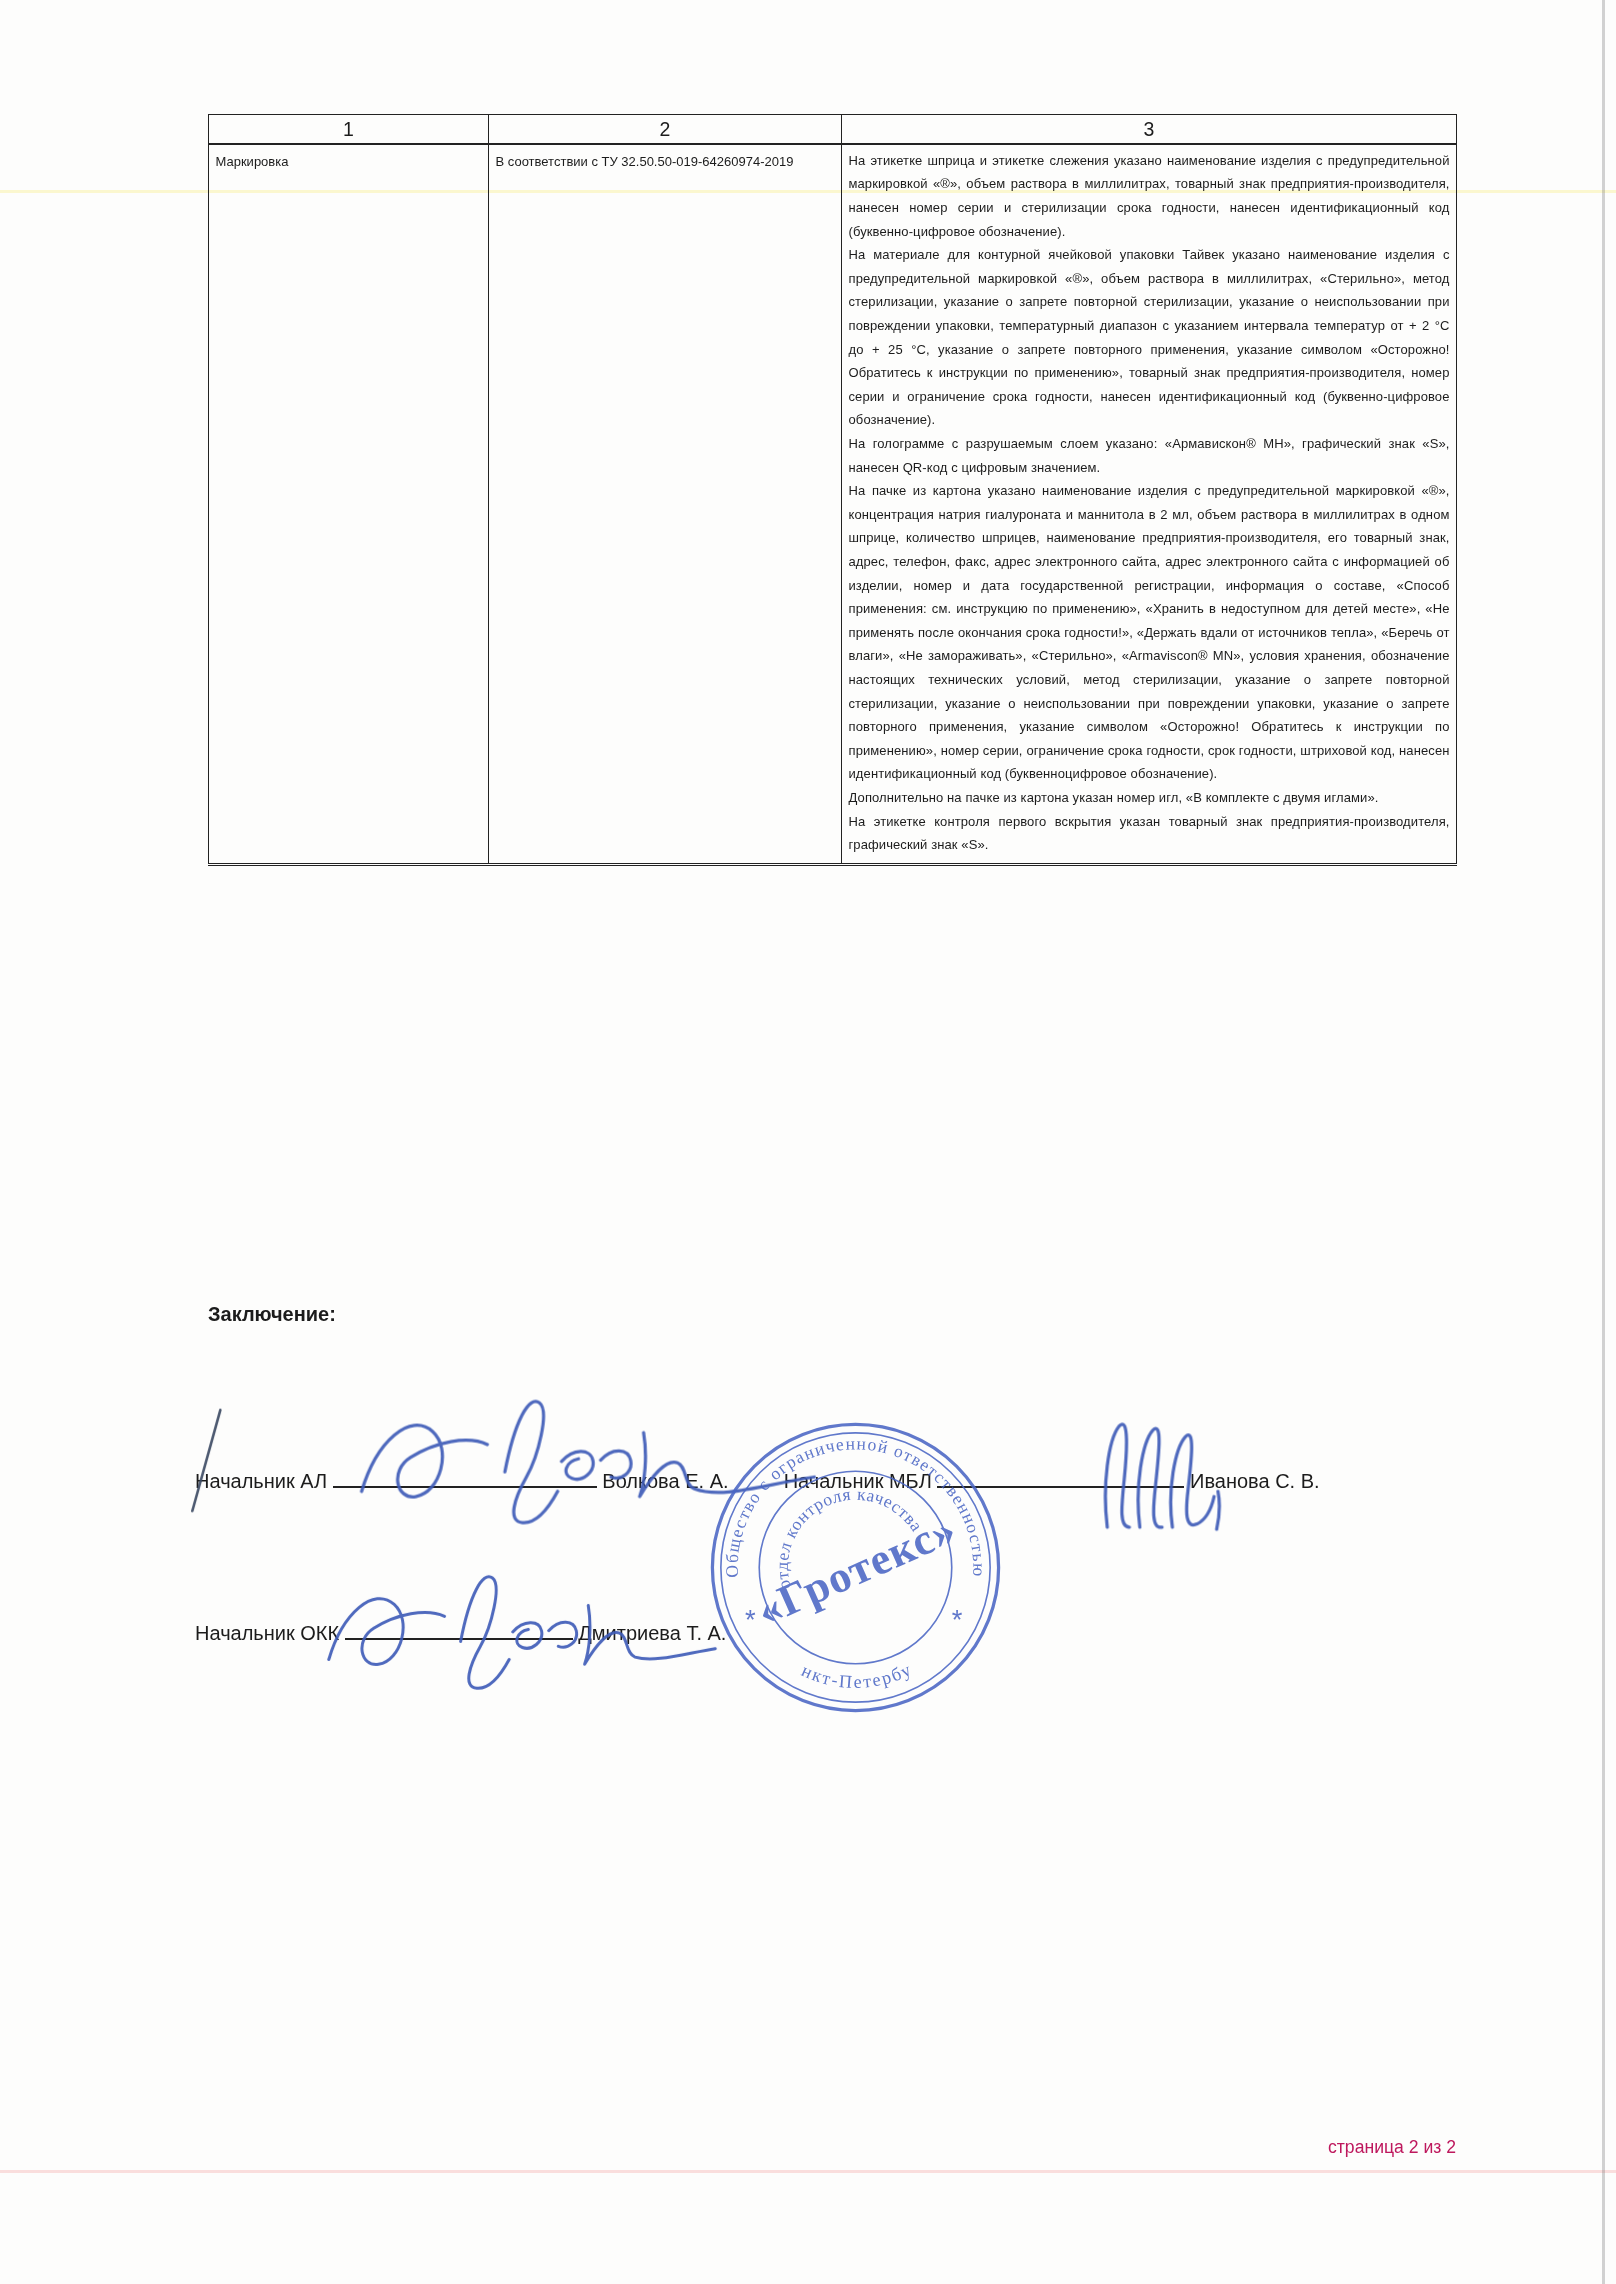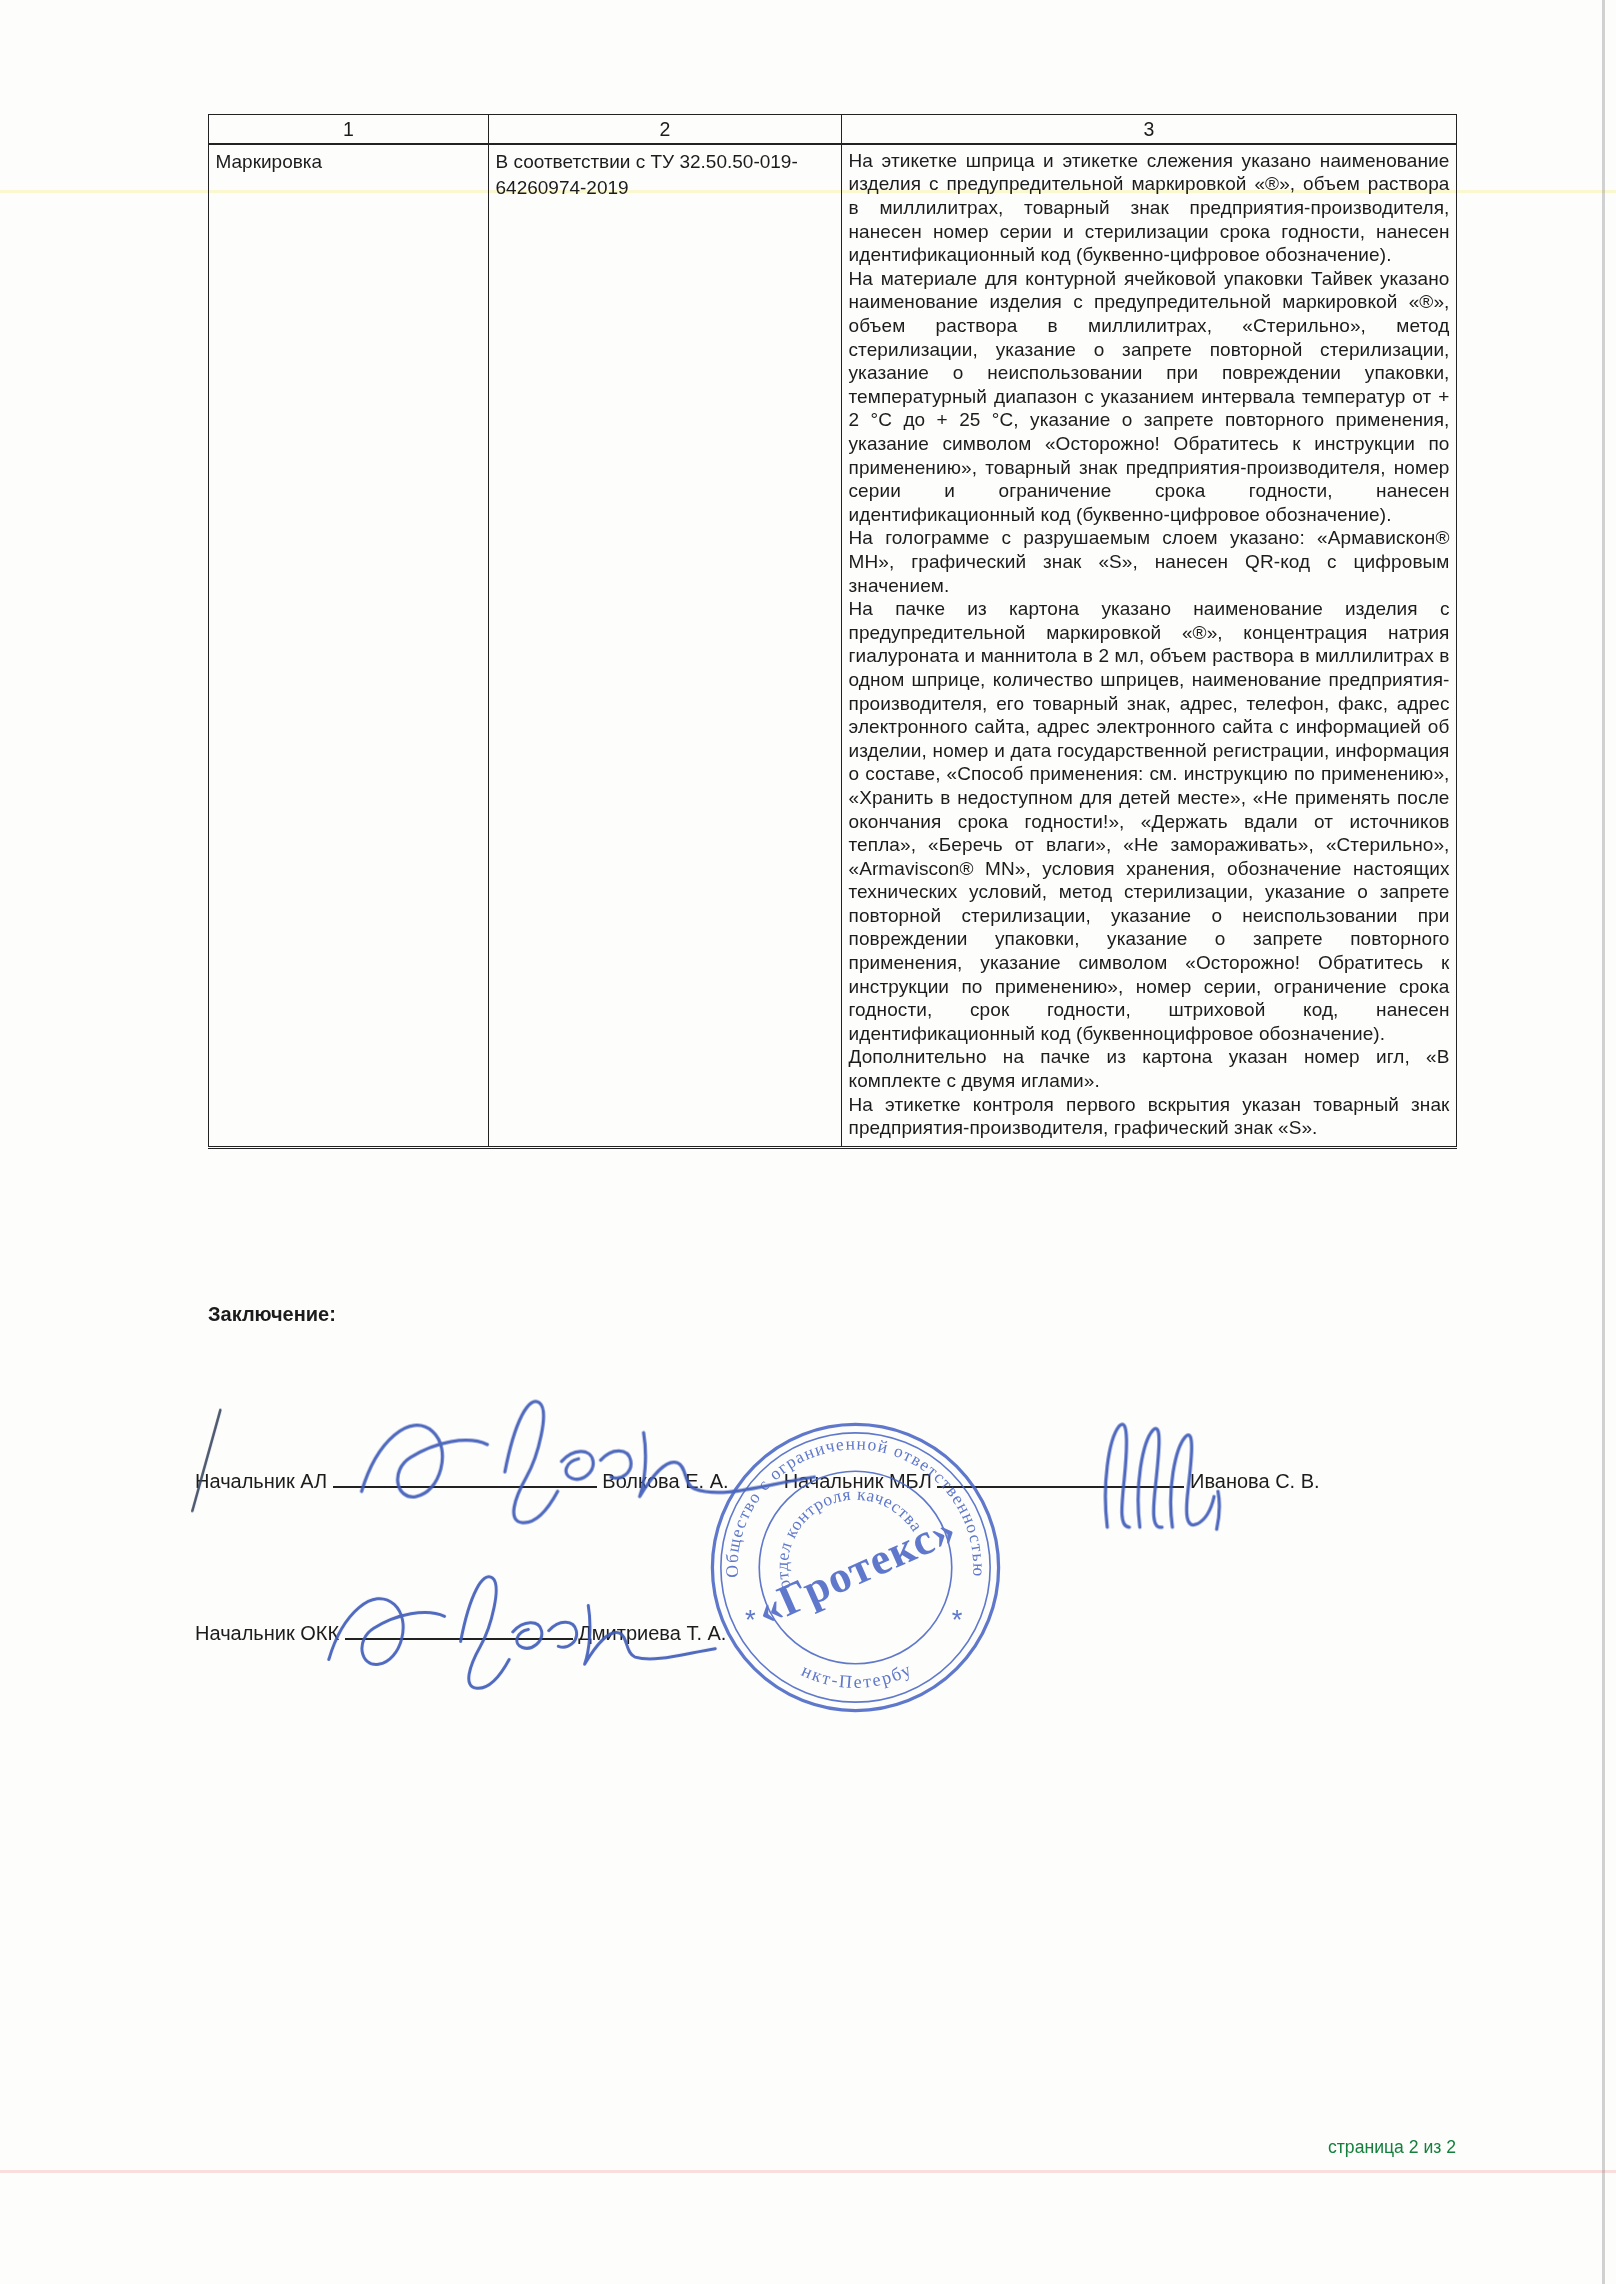--- a/index.html
+++ b/index.html
@@ -25,21 +25,21 @@
     width: 1247px;
     border-collapse: collapse;
     table-layout: fixed;
   }
   table.doc-table col.c1 { width: 280px; }
   table.doc-table col.c2 { width: 353px; }
   table.doc-table col.c3 { width: 615px; }
   table.doc-table th, table.doc-table td {
     border: 1.3px solid #222;
     vertical-align: top;
-    font-size: 19px;
+    font-size: 13px;
     font-weight: normal;
   }
   table.doc-table thead th {
     height: 26px;
     text-align: center;
     vertical-align: middle;
     border-bottom: 2.6px double #222;
     font-size: 19.5px;
   }
   table.doc-table tbody td { padding: 3.9px 6.5px 6.5px 6.5px; }
@@ -84,21 +84,21 @@
   .handwriting-layer { position: absolute; left: 163px; top: 1374px; width: 1335px; height: 365px; pointer-events: none; }
 
   
   .stamp { position: absolute; left: 702px; top: 1414px; width: 307px; height: 307px; opacity: 0.88; }
 
   
   .page-footer {
     position: absolute;
     left: 1328px; top: 2137px;
     font-size: 17.6px;
-    color: #15803d;
+    color: #be185d;
   }
 </style>
 </head>
 <body>
 
 <div class="page">
 
   <div class="scan-line-yellow"></div>
   <div class="scan-line-pink"></div>
   <div class="scan-edge-right"></div>

